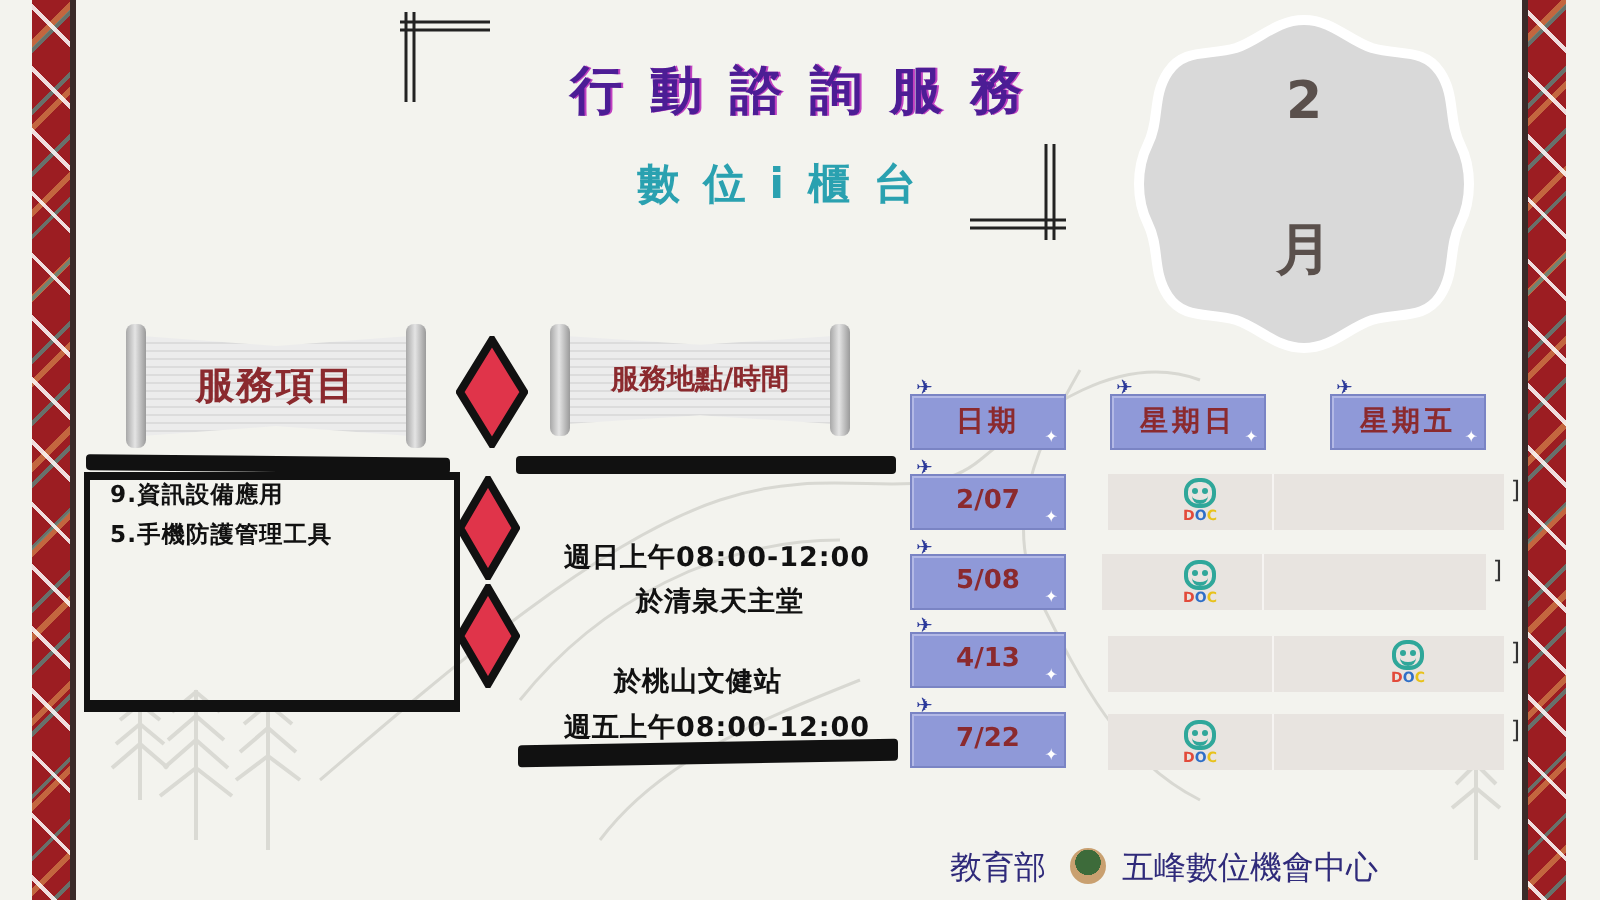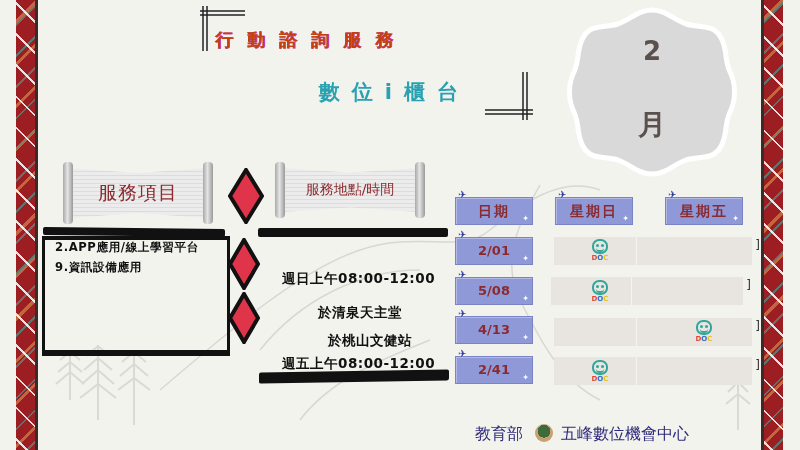--- a/index.html
+++ b/index.html
@@ -15,37 +15,37 @@
       #9c1d22;
     box-shadow: inset -3px 0 0 #3a2a28;
   }
   .strip.left { left: 16px; }
   .strip.right { left: 761px; box-shadow: inset 3px 0 0 #3a2a28; }
 
   
   .bg-deco { position: absolute; left: 0; top: 0; width: 800px; height: 450px; pointer-events: none; }
 
   
-  .title { left: 215px; top: 28px; width: 310px; text-align: left; font-size: 18px; font-weight: bold; color: #c2410c; letter-spacing: 14px; text-shadow: 1px 0 0 #c040c0; }
+  .title { left: 215px; top: 28px; width: 310px; text-align: right; font-size: 26px; font-weight: bold; color: #4c1d95; letter-spacing: 14px; text-shadow: 1px 0 0 #c040c0; }
   .subtitle { left: 270px; top: 78px; width: 200px; text-align: right; font-size: 21px; font-weight: bold; color: #2aa1b0; letter-spacing: 12px; }
 
   
   .month-badge { left: 566px; top: 6px; width: 172px; height: 172px; }
   .month-num { left: 566px; top: 36px; width: 172px; text-align: center; font-size: 26px; font-weight: bold; color: #5a504c; }
   .month-unit { left: 566px; top: 106px; width: 172px; text-align: center; font-size: 28px; font-weight: bold; color: #5a504c; }
 
   
   .scroll { position: absolute; }
   .scroll .paper { position: absolute; left: 8px; right: 8px; top: 6px; bottom: 6px;
     background: repeating-linear-gradient(180deg, #ececec 0 3px, #dcdcdc 3px 4px);
     clip-path: polygon(0 0, 50% 10%, 100% 0, 100% 100%, 50% 90%, 0 100%); }
   .scroll .rod { position: absolute; top: 0; bottom: 0; width: 10px; border-radius: 4px;
     background: linear-gradient(90deg, #a8a8a8, #e4e4e4 45%, #9a9a9a); }
   .scroll .rod.l { left: 0; } .scroll .rod.r { right: 0; }
-  .scroll .label { position: absolute; left: 0; right: 0; top: 50%; transform: translateY(-50%); text-align: center; color: #8b2a2e; font-weight: normal; }
+  .scroll .label { position: absolute; left: 0; right: 0; top: 50%; transform: translateY(-50%); text-align: center; color: #8b2a2e; font-weight: bold; }
 
   .brush { position: absolute; background: #111; border-radius: 2px; }
 
   .diamond { position: absolute; }
 
   
   .svc-box { left: 42px; top: 236px; width: 182px; height: 110px; border: 3px solid #111; border-top-width: 4px; border-bottom-width: 6px; }
   .svc-list { left: 55px; top: 236px; width: 175px; margin: 0; padding: 0; list-style: none; }
   .svc-list li { font-size: 11.6px; font-weight: bold; color: #111; height: 19.5px; line-height: 19.5px; white-space: nowrap; letter-spacing: 0.6px; }
 
@@ -142,48 +142,48 @@
 </svg>
 <svg class="diamond" style="left:228px;top:238px" width="32" height="52">
   <polygon points="16,2 30,26 16,50 2,26" fill="#e0344a" stroke="#111" stroke-width="4"></polygon>
 </svg>
 <svg class="diamond" style="left:228px;top:292px" width="32" height="52">
   <polygon points="16,2 30,26 16,50 2,26" fill="#e0344a" stroke="#111" stroke-width="4"></polygon>
 </svg>
 
 <div class="abs svc-box"></div>
 <ul class="abs svc-list" style="top:238px;">
-  <li>2.APP應用/線上學習平台</li>
   <li>9.資訊設備應用</li>
+  <li>5.手機防護管理工具</li>
 </ul>
 
 <div class="abs sched" style="left:282px;top:270px;">週日上午08:00-12:00</div>
-<div class="abs sched" style="left:318px;top:304px;text-align:right;">於清泉天主堂</div>
+<div class="abs sched" style="left:318px;top:292px;text-align:right;">於清泉天主堂</div>
 <div class="abs sched" style="left:282px;top:311px;margin-top:44px;">週五上午08:00-12:00</div>
-<div class="abs sched" style="left:328px;top:332px;text-align:right;">於桃山文健站</div>
+<div class="abs sched" style="left:307px;top:332px;text-align:right;">於桃山文健站</div>
 
 <div class="tag" style="left:455px;top:197px;">
   <span class="pin">✈</span>
   <span>日期</span>
   <span class="spark">✦</span>
 </div>
 <div class="tag" style="left:555px;top:197px;">
   <span class="pin">✈</span>
   <span>星期日</span>
   <span class="spark">✦</span>
 </div>
 <div class="tag" style="left:665px;top:197px;">
   <span class="pin">✈</span>
   <span>星期五</span>
   <span class="spark">✦</span>
 </div>
 
 <div class="tag date" style="left:455px;top:237px;">
   <span class="pin">✈</span>
-  <span>2/01</span>
+  <span>2/07</span>
   <span class="spark">✦</span>
 </div>
 <div class="row-band" style="left:554px;top:237px;width:198px;">
   <div class="mid" style="left:82px;"></div>
     <span class="end">]</span>
 </div>
 <div class="badge-icon" style="left:589px;top:239px;">
   <div class="face"></div>
     <div class="txt"><span>D</span><span>O</span><span>C</span></div>
 </div>
@@ -211,21 +211,21 @@
   <div class="mid" style="left:82px;"></div>
     <span class="end">]</span>
 </div>
 <div class="badge-icon" style="left:693px;top:320px;">
   <div class="face"></div>
     <div class="txt"><span>D</span><span>O</span><span>C</span></div>
 </div>
 
 <div class="tag date" style="left:455px;top:356px;">
   <span class="pin">✈</span>
-  <span>2/41</span>
+  <span>7/22</span>
   <span class="spark">✦</span>
 </div>
 <div class="row-band" style="left:554px;top:357px;width:198px;">
   <div class="mid" style="left:82px;"></div>
     <span class="end">]</span>
 </div>
 <div class="badge-icon" style="left:589px;top:360px;">
   <div class="face"></div>
     <div class="txt"><span>D</span><span>O</span><span>C</span></div>
 </div>

